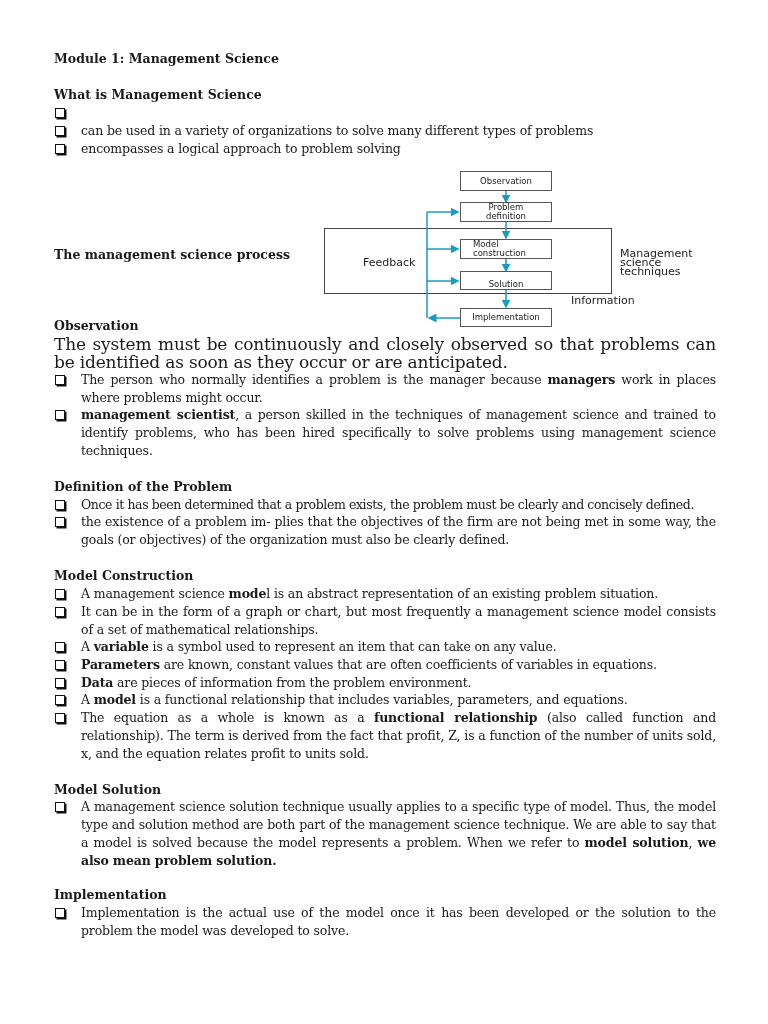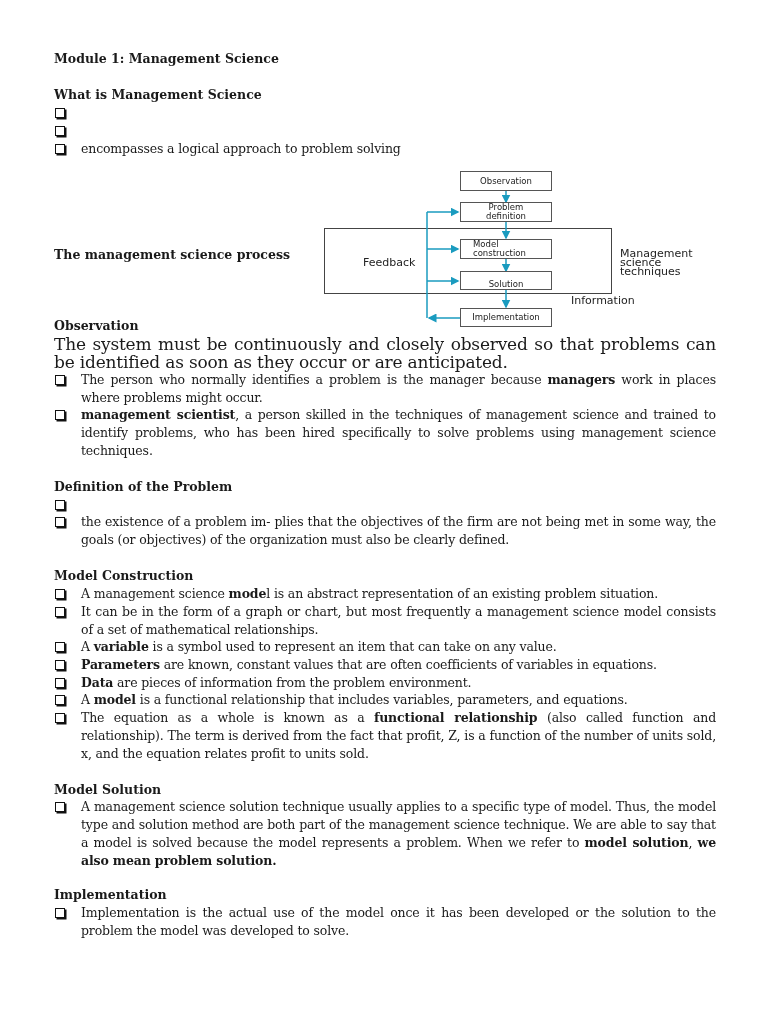--- a/index.html
+++ b/index.html
@@ -18,21 +18,21 @@
   .dbox { position: absolute; border: 1px solid #555; background: #fff; font-family: "DejaVu Sans", "Liberation Sans", sans-serif; font-size: 8.5px; color: #222; text-align: center; line-height: 9px; box-sizing: border-box; display: flex; align-items: center; justify-content: center; flex-direction: column; }
   .dlabel { position: absolute; font-family: "DejaVu Sans", "Liberation Sans", sans-serif; font-weight: normal; font-size: 11px; color: #222; line-height: 9px; }
 </style>
 </head>
 <body>
 
 <div class="abs h" style="left:54px;top:50px;">Module 1: Management Science</div>
 
 <div class="abs h" style="left:54px;top:86px;">What is Management Science</div>
 <div class="bl" style="left:54px;top:104px;"><span class="box"></span></div>
-<div class="bl" style="left:54px;top:122px;"><span class="box"></span></div>
+<div class="bl" style="left:54px;top:122px;"><span class="box"></span><span>can be used in a variety of organizations to solve many different types of problems</span></div>
 <div class="bl" style="left:54px;top:140px;"><span class="box"></span><span>encompasses a logical approach to problem solving</span></div>
 
 <div class="abs h" style="left:54px;top:246px;">The management science process</div>
 
 <div class="diagram">
   <svg width="400" height="165" style="position:absolute;left:0;top:0;">
     <defs>
       <marker id="ah" markerWidth="6" markerHeight="6" refX="5" refY="3" orient="auto">
         <path d="M0,0 L6,3 L0,6 z" fill="#1a9bbf"></path>
       </marker>
@@ -74,21 +74,21 @@
   <div class="dlabel" style="left:300px;top:93px;">science</div>
   <div class="dlabel" style="left:300px;top:102px;">techniques</div>
 </div>
 
 <div class="abs h" style="left:54px;top:317px;">Observation</div>
 <div class="abs p" style="left:54px;top:335px;width:662px;letter-spacing:-0.2px;">The system must be continuously and closely observed so that problems can be identified as soon as they occur or are anticipated.</div>
 <div class="bl" style="left:54px;top:371px;"><span class="box"></span><span>The person who normally identifies a problem is the manager because </span><b>managers</b><span> work in places where problems might occur.</span></div>
 <div class="bl" style="left:54px;top:406px;"><span class="box"></span><b>management scientist</b><span>, a person skilled in the techniques of management science and trained to identify problems, who has been hired specifically to solve problems using management science techniques.</span></div>
 
 <div class="abs h" style="left:54px;top:478px;text-align:right;">Definition of the Problem</div>
-<div class="bl" style="left:54px;top:496px;letter-spacing:-0.4px;"><span class="box"></span></div>
+<div class="bl" style="left:54px;top:496px;letter-spacing:-0.4px;"><span class="box"></span><span>Once it has been determined that a problem exists, the problem must be clearly and concisely defined.</span></div>
 <div class="bl" style="left:54px;top:513px;"><span class="box"></span><span>the existence of a problem im- plies that the objectives of the firm are not being met in some way, the goals (or objectives) of the organization must also be clearly defined.</span></div>
 
 <div class="abs h" style="left:54px;top:567px;">Model Construction</div>
 <div class="bl" style="left:54px;top:585px;"><span class="box"></span><span>A management science </span><b>mode</b><span>l is an abstract representation of an existing problem situation.</span></div>
 <div class="bl" style="left:54px;top:603px;"><span class="box"></span><span>It can be in the form of a graph or chart, but most frequently a management science model consists of a set of mathematical relationships.</span></div>
 <div class="bl" style="left:54px;top:638px;"><span class="box"></span><span>A </span><b>variable</b><span> is a symbol used to represent an item that can take on any value.</span></div>
 <div class="bl" style="left:54px;top:656px;"><span class="box"></span><b>Parameters</b><span> are known, constant values that are often coefficients of variables in equations.</span></div>
 <div class="bl" style="left:54px;top:674px;"><span class="box"></span><b>Data</b><span> are pieces of information from the problem environment.</span></div>
 <div class="bl" style="left:54px;top:691px;"><span class="box"></span><span>A </span><b>model</b><span> is a functional relationship that includes variables, parameters, and equations.</span></div>
 <div class="bl" style="left:54px;top:709px;"><span class="box"></span><span> The equation as a whole is known as a </span><b>functional relationship</b><span> (also called function and relationship). The term is derived from the fact that profit, Z, is a function of the number of units sold, x, and the equation relates profit to units sold.</span></div>

